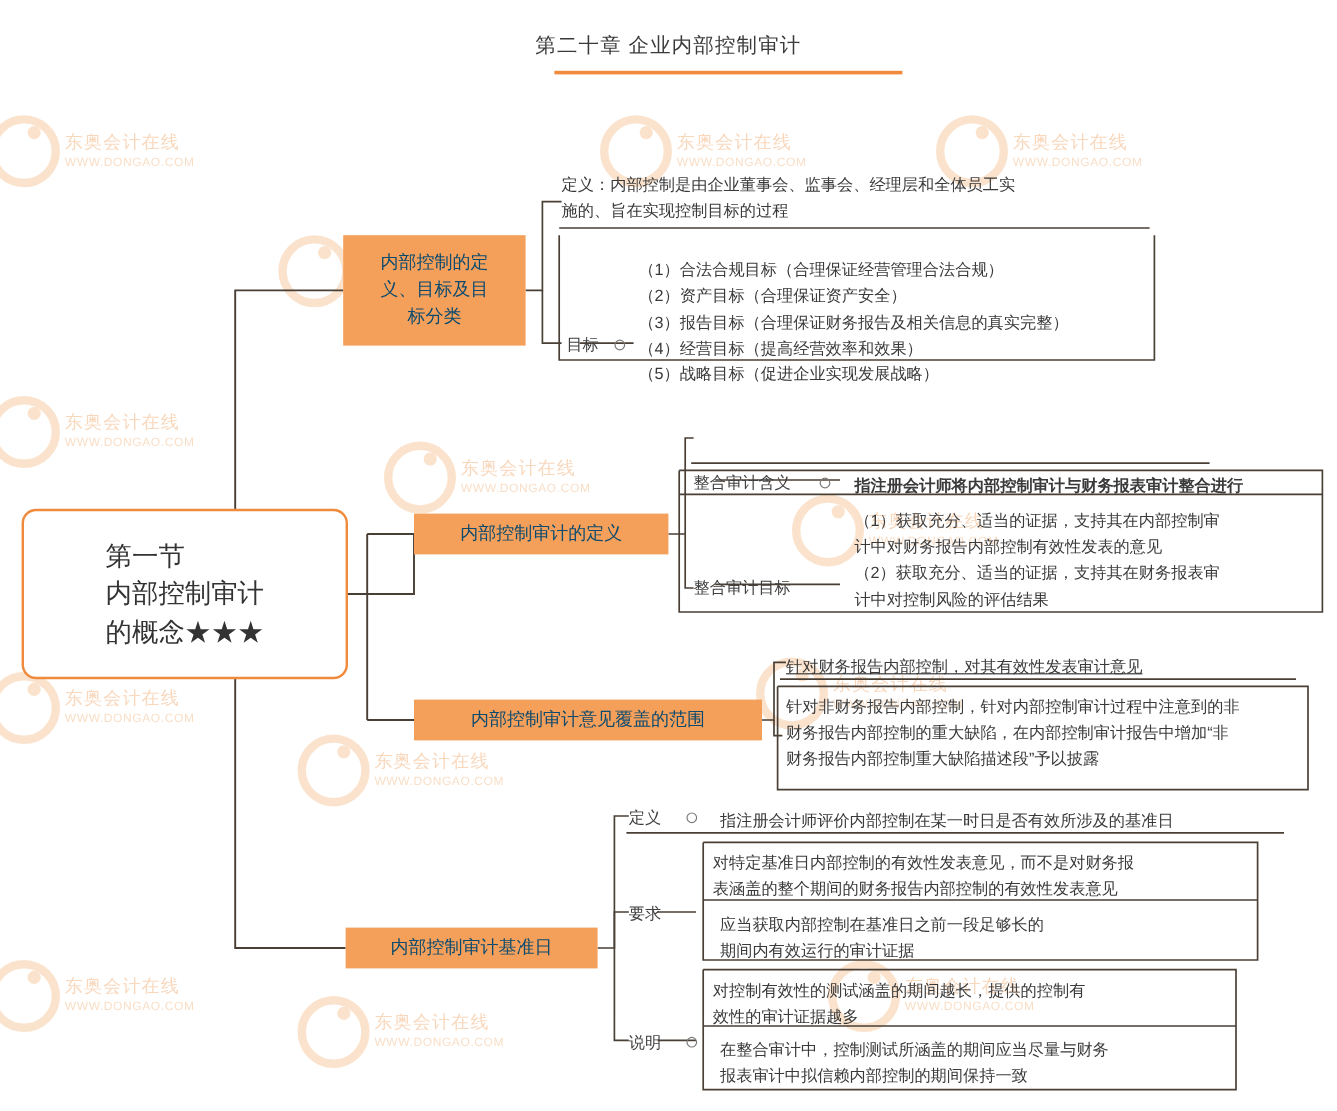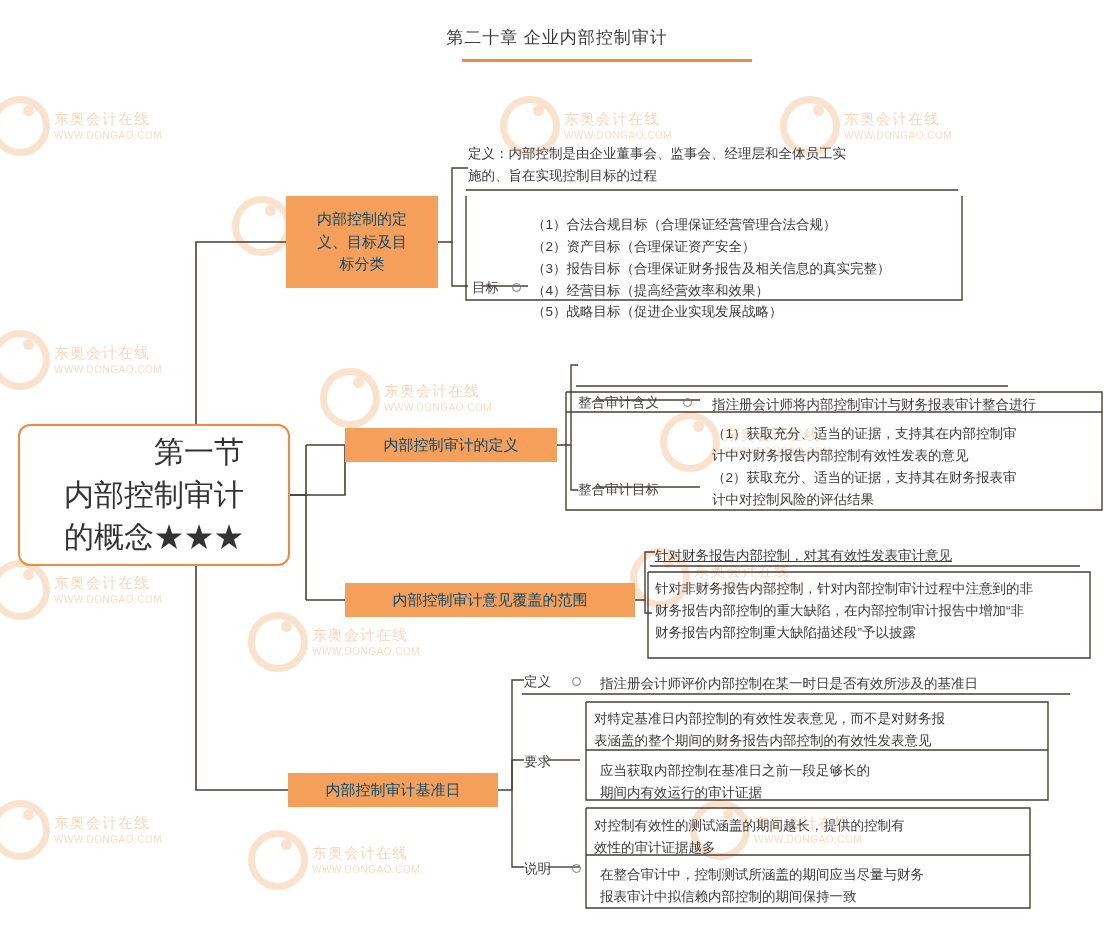--- a/index.html
+++ b/index.html
@@ -105,22 +105,22 @@
     left: 18px;
     top: 424px;
     width: 272px;
     height: 142px;
     border: 2px solid #f08a3c;
     border-radius: 12px;
     background: #ffffff;
     display: flex;
     align-items: center;
     justify-content: center;
-    text-align: right;
-    font-size: 30px;
+    text-align: left;
+    font-size: 22px;
     line-height: 1.42;
     color: #333;
     white-space: pre-line;
   }
   .branch {
     background: #f5a05a;
     color: #0c4a6e;
     font-size: 15px;
     display: flex;
     align-items: center;
@@ -155,21 +155,21 @@
     box-sizing: border-box;
   }
 
   
   #g1-def { left: 468px; top: 143px; width: 490px; }
   #g1-list { left: 532px; top: 198px; width: 430px; margin-top: 16px; }
   #g1-lbl-target { left: 472px; top: 279px; }
   
   #g2-def { left: 578px; top: 340px; width: 430px; }
   #g2-r1-lbl { left: 578px; top: 394px; }
-  #g2-r1-txt { left: 712px; top: 394px; width: 390px; }
+  #g2-r1-txt { left: 712px; top: 394px; width: 390px; font-weight: bold; }
   #g2-r2-lbl { left: 578px; top: 481px; }
   #g2-r2-txt { left: 712px; top: 423px; width: 390px; }
   
   #g3-r1 { left: 655px; top: 545px; width: 420px; text-decoration: underline; }
   #g3-r2 { left: 655px; top: 578px; width: 430px; }
   
   #g4-def-lbl { left: 524px; top: 673px; }
   #g4-def-txt { left: 600px; top: 673px; width: 470px; }
   #g4-req-lbl { left: 524px; top: 753px; }
   #g4-req-1 { left: 594px; top: 708px; width: 450px; }

